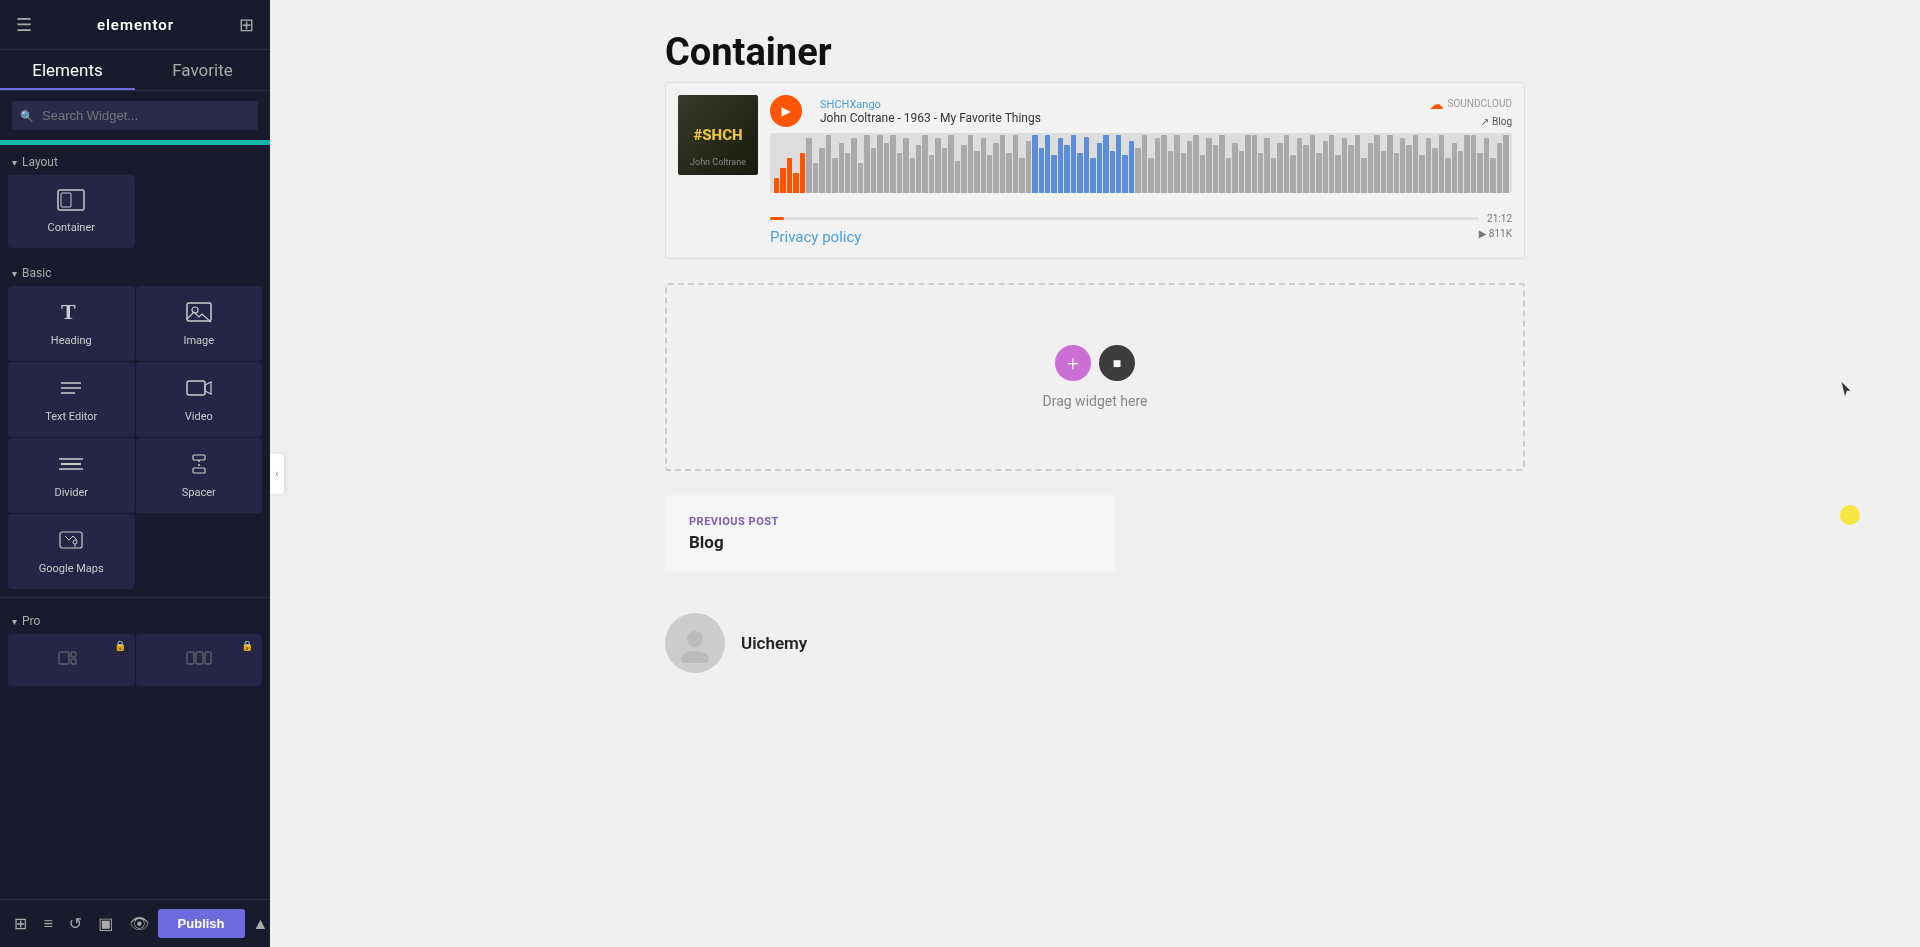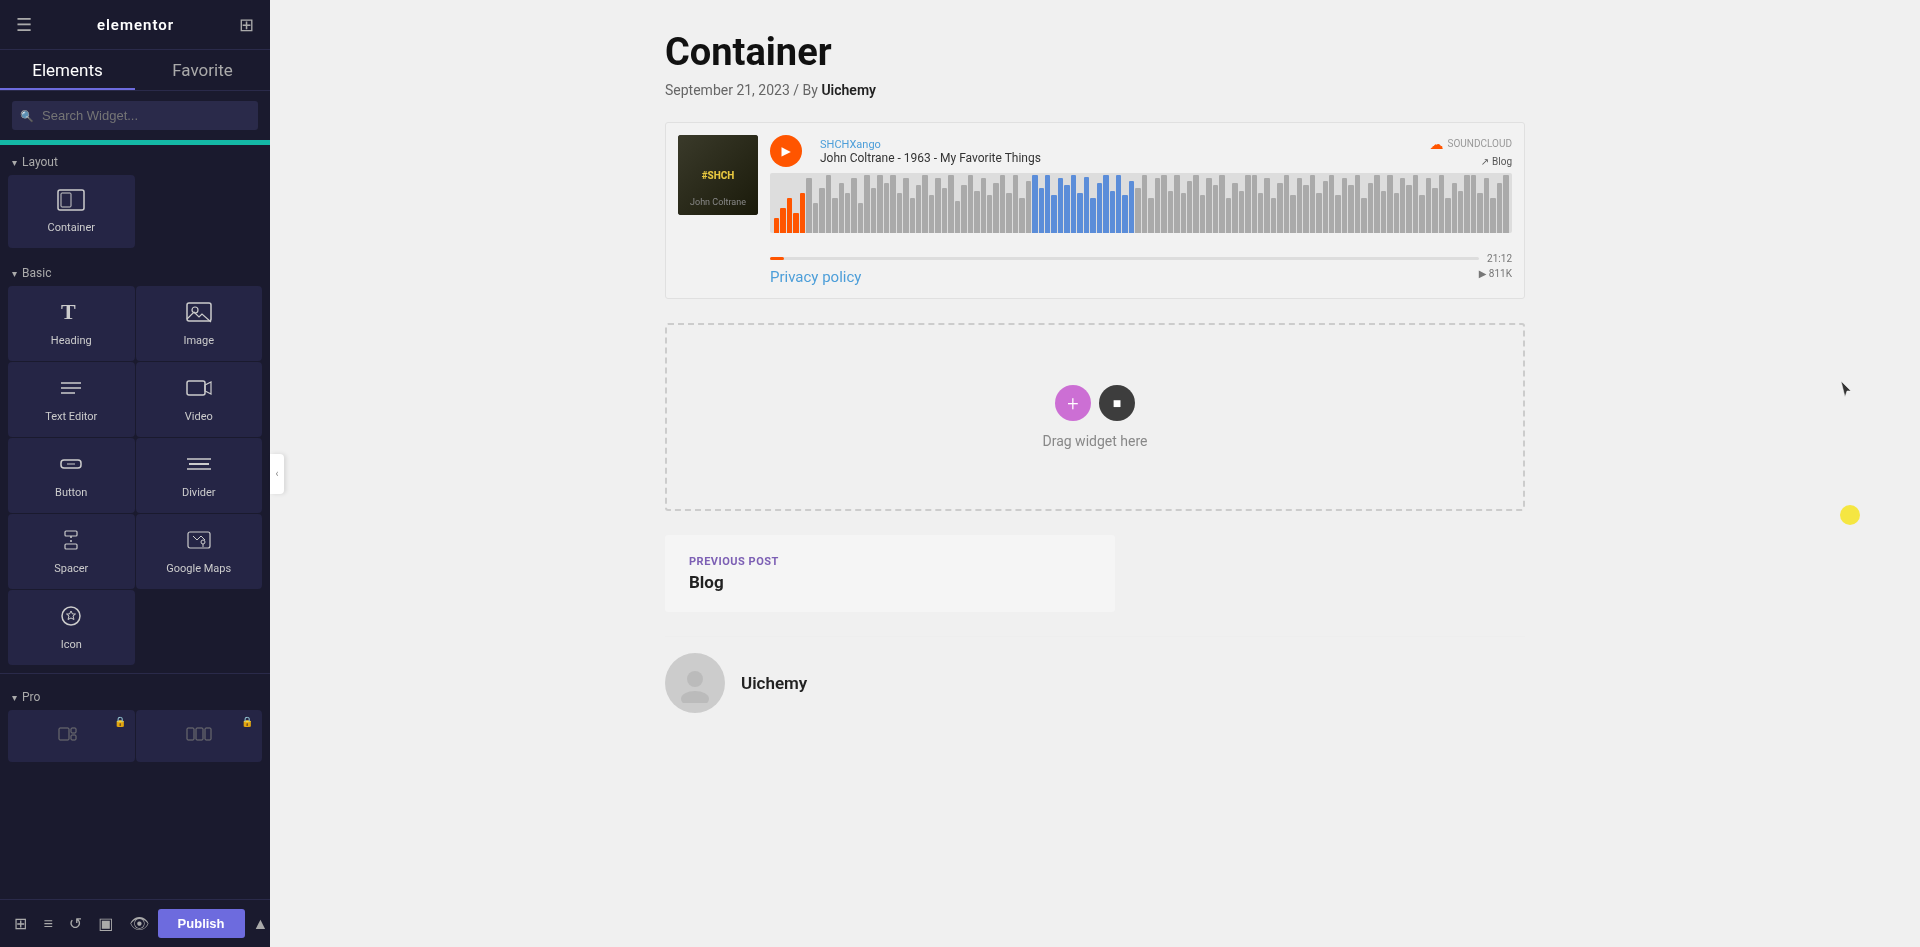--- a/index.html
+++ b/index.html
@@ -576,29 +576,20 @@
       <div class="widget-item">
         <span class="widget-icon">
           <svg width="28" height="24" viewBox="0 0 28 24" fill="none">
             <rect x="2" y="5" width="18" height="14" rx="2" stroke="#ccc" stroke-width="1.5" fill="none"></rect>
             <path d="M20 9l6-3v12l-6-3V9z" stroke="#ccc" stroke-width="1.2" fill="none"></path>
           </svg>
         </span>
         <span class="widget-label">Video</span>
       </div>
 
-      <div class="widget-item">
-        <span class="widget-icon">
-          <svg width="28" height="24" viewBox="0 0 28 24" fill="none">
-            <rect x="4" y="8" width="20" height="8" rx="3" stroke="#ccc" stroke-width="1.5" fill="none"></rect>
-            <line x1="10" y1="12" x2="18" y2="12" stroke="#ccc" stroke-width="1"></line>
-          </svg>
-        </span>
-        <span class="widget-label">Button</span>
-      </div>
 
       <div class="widget-item">
         <span class="widget-icon">
           <svg width="28" height="24" viewBox="0 0 28 24" fill="none">
             <line x1="2" y1="7" x2="26" y2="7" stroke="#ccc" stroke-width="1.5"></line>
             <line x1="4" y1="12" x2="24" y2="12" stroke="#ccc" stroke-width="2"></line>
             <line x1="2" y1="17" x2="26" y2="17" stroke="#ccc" stroke-width="1.5"></line>
           </svg>
         </span>
         <span class="widget-label">Divider</span>
@@ -620,29 +611,20 @@
           <svg width="28" height="24" viewBox="0 0 28 24" fill="none">
             <rect x="3" y="4" width="22" height="16" rx="2" stroke="#ccc" stroke-width="1.2" fill="none"></rect>
             <path d="M8 8l4 4 4-4 4 4" stroke="#ccc" stroke-width="1" fill="none"></path>
             <circle cx="18" cy="14" r="2" stroke="#ccc" stroke-width="1" fill="none"></circle>
             <path d="M18 16v3" stroke="#ccc" stroke-width="1"></path>
           </svg>
         </span>
         <span class="widget-label">Google Maps</span>
       </div>
 
-      <div class="widget-item">
-        <span class="widget-icon">
-          <svg width="28" height="24" viewBox="0 0 28 24" fill="none">
-            <circle cx="14" cy="12" r="9" stroke="#ccc" stroke-width="1.5" fill="none"></circle>
-            <path d="M14 7l1.5 3h3l-2.5 2 1 3.5L14 14l-3 1.5 1-3.5L9.5 10h3L14 7z" stroke="#ccc" stroke-width="1" fill="none"></path>
-          </svg>
-        </span>
-        <span class="widget-label">Icon</span>
-      </div>
     </div>
 
     <div class="pro-section">
       <div class="section-label">
         <span>Pro</span>
       </div>
       <div class="widgets-grid">
 
         <div class="widget-item" style="position:relative;">
           <span class="widget-icon">
@@ -680,32 +662,27 @@
   </div>
 </div>
 
 <div class="collapse-handle">‹</div>
 
 <div id="main">
   <div id="content-area">
 
     <h1 class="post-title">Container</h1>
 
-    <div class="post-meta">
-      <span>September 21, 2023</span>
-      <span> / <span>By</span> </span>
-      <a href="#">Uichemy</a>
-    </div>
 
     <div class="soundcloud-embed">
       <div class="sc-top">
 
         <div class="sc-thumbnail">
           <div style="position:absolute;inset:0;background:linear-gradient(135deg,#3a3a2a,#1a1a0a);"></div>
-          <div style="position:relative;z-index:1;color:#e8c840;font-size:10px;font-weight:800;text-align:center;padding:4px;">#SHCH</div>
+          <div style="position:relative;z-index:1;color:#e8c840;font-size:15px;font-weight:800;text-align:center;padding:4px;">#SHCH</div>
           <div style="position:absolute;bottom:8px;left:0;right:0;text-align:center;color:#888;font-size:9px;">John Coltrane</div>
         </div>
 
         <div class="sc-player">
           <div class="sc-header">
             <div style="display:flex;align-items:center;gap:8px;flex:1;">
               <div class="sc-play-btn">▶</div>
               <div class="sc-track-info">
                 <div class="sc-artist">SHCHXango</div>
                 <div class="sc-title">John Coltrane - 1963 - My Favorite Things</div>

